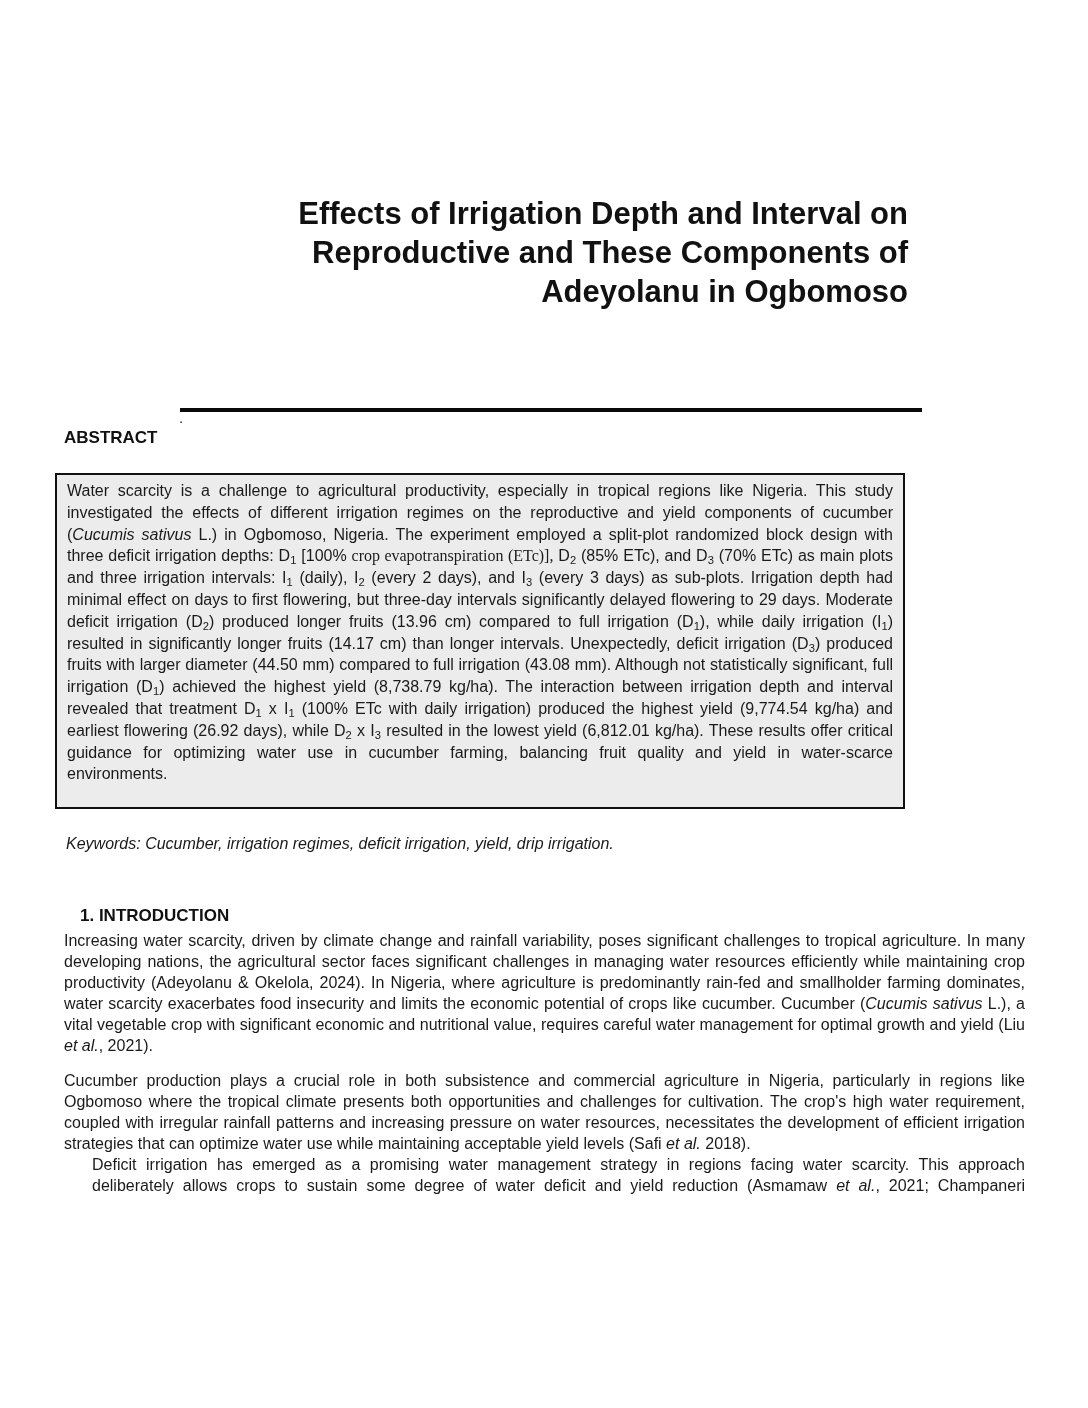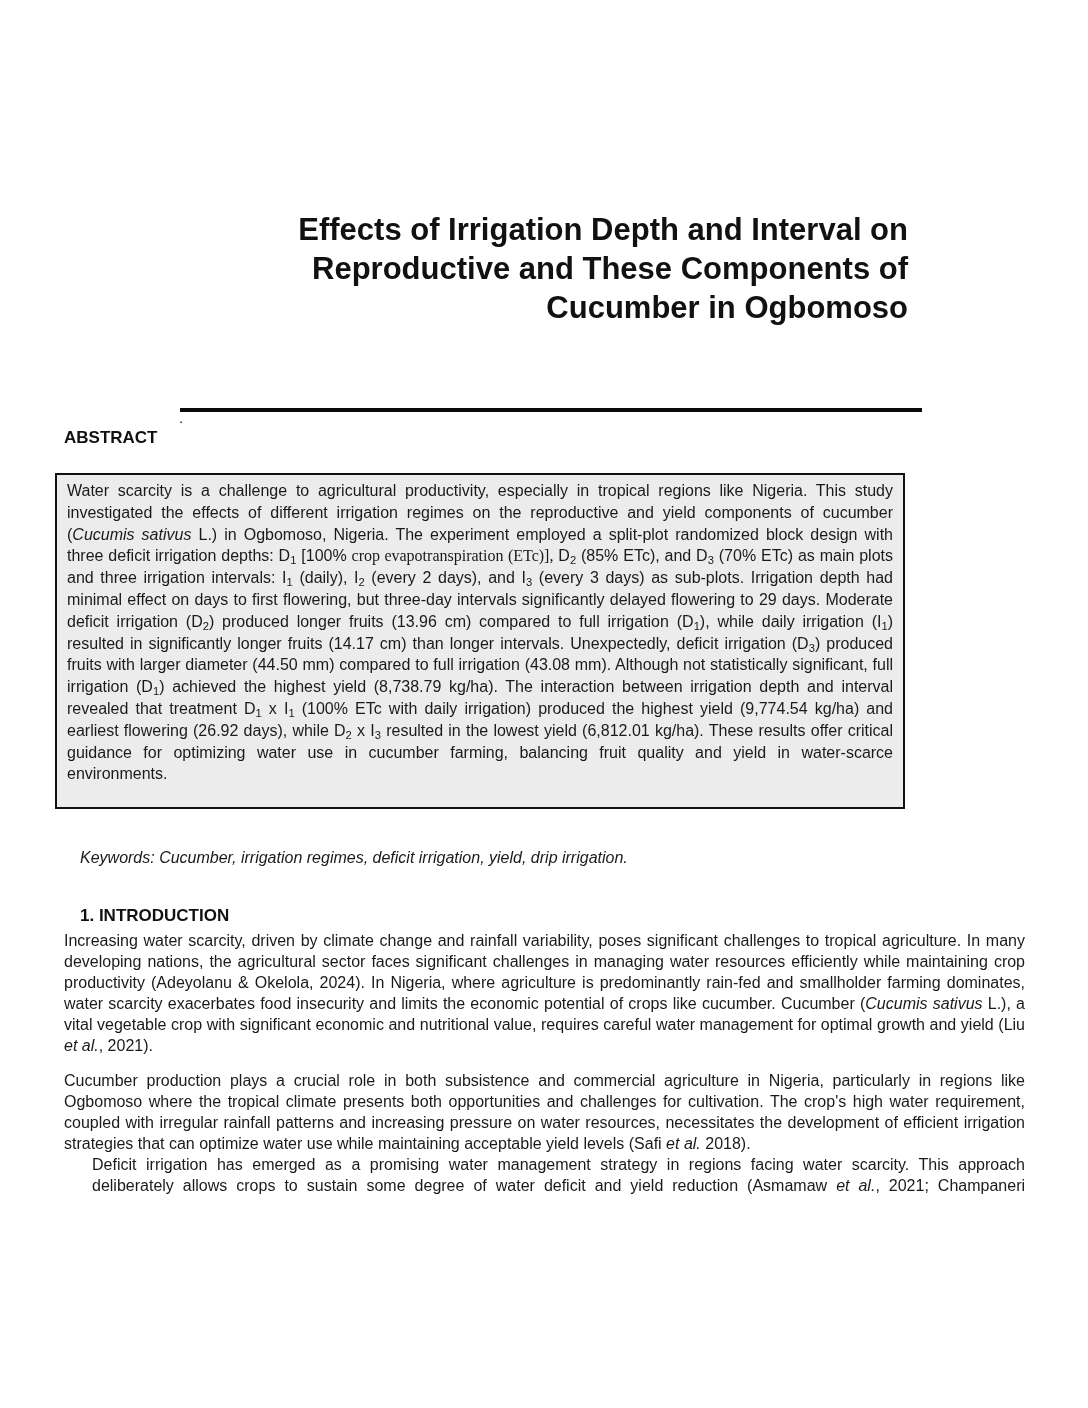--- a/index.html
+++ b/index.html
@@ -11,21 +11,21 @@
     position: relative;
     width: 1088px;
     height: 1408px;
     background: #ffffff;
     font-family: "Liberation Sans", sans-serif;
     color: #1a1a1a;
     overflow: hidden;
   }
   .title {
     position: absolute;
-    top: 210px;
+    top: 194px;
     left: 0;
     right: 180px;
     text-align: right;
     font-size: 31px;
     line-height: 39px;
     font-weight: bold;
     color: #111111;
     margin: 0;
   }
   .rule {
@@ -71,21 +71,21 @@
     text-align: justify;
     margin: 0;
   }
   .keywords {
     position: absolute;
     top: 833px;
     left: 64px;
     right: 63px;
     font-size: 16px;
     font-style: italic;
-    margin: 16px;
+    margin: 2px;
   }
   .intro-heading {
     position: absolute;
     top: 890px;
     left: 64px;
     font-size: 17px;
     font-weight: bold;
     margin: 16px;
     color: #111111;
   }
@@ -116,21 +116,21 @@
   }
 </style>
 </head>
 <body>
 
 <div class="page">
 
   <h1 class="title">
     <span>Effects of Irrigation Depth and Interval on</span><br>
     <span>Reproductive and These Components of</span><br>
-    <span>Cucumber in Ogbomoso</span>
+    <span>Adeyolanu in Ogbomoso</span>
   </h1>
 
   <div class="rule"></div>
 
   <span class="stray-period">.</span>
 
   <h2 class="abstract-heading">ABSTRACT</h2>
 
   <div class="abstract-box">
     <p class="abstract-text"><span>Water scarcity is a challenge to agricultural productivity, especially in tropical regions like Nigeria. This study investigated the effects of different irrigation regimes on the reproductive and yield components of cucumber (</span><span class="seg-i">Cucumis sativus</span><span> L.) in Ogbomoso, Nigeria. The experiment employed a split-plot randomized block design with three deficit irrigation depths: D</span><sub>1</sub><span> [100% </span><span class="seg-serif">crop evapotranspiration (ETc)],</span><span> D</span><sub>2</sub><span> (85% ETc), and D</span><sub>3</sub><span> (70% ETc) as main plots and three irrigation intervals: I</span><sub>1</sub><span> (daily), I</span><sub>2</sub><span> (every 2 days), and I</span><sub>3</sub><span> (every 3 days) as sub-plots. Irrigation depth had minimal effect on days to first flowering, but three-day intervals significantly delayed flowering to 29 days. Moderate deficit irrigation (D</span><sub>2</sub><span>) produced longer fruits (13.96 cm) compared to full irrigation (D</span><sub>1</sub><span>), while daily irrigation (I</span><sub>1</sub><span>) resulted in significantly longer fruits (14.17 cm) than longer intervals. Unexpectedly, deficit irrigation (D</span><sub>3</sub><span>) produced fruits with larger diameter (44.50 mm) compared to full irrigation (43.08 mm). Although not statistically significant, full irrigation (D</span><sub>1</sub><span>) achieved the highest yield (8,738.79 kg/ha). The interaction between irrigation depth and interval revealed that treatment D</span><sub>1</sub><span> x I</span><sub>1</sub><span> (100% ETc with daily irrigation) produced the highest yield (9,774.54 kg/ha) and earliest flowering (26.92 days), while D</span><sub>2</sub><span> x I</span><sub>3</sub><span> resulted in the lowest yield (6,812.01 kg/ha). These results offer critical guidance for optimizing water use in cucumber farming, balancing fruit quality and yield in water-scarce environments.</span></p>

